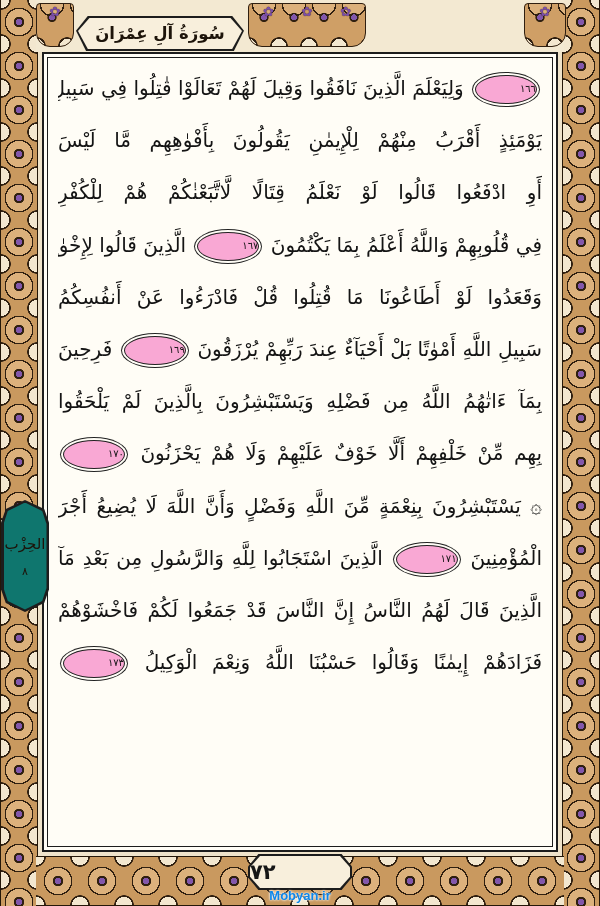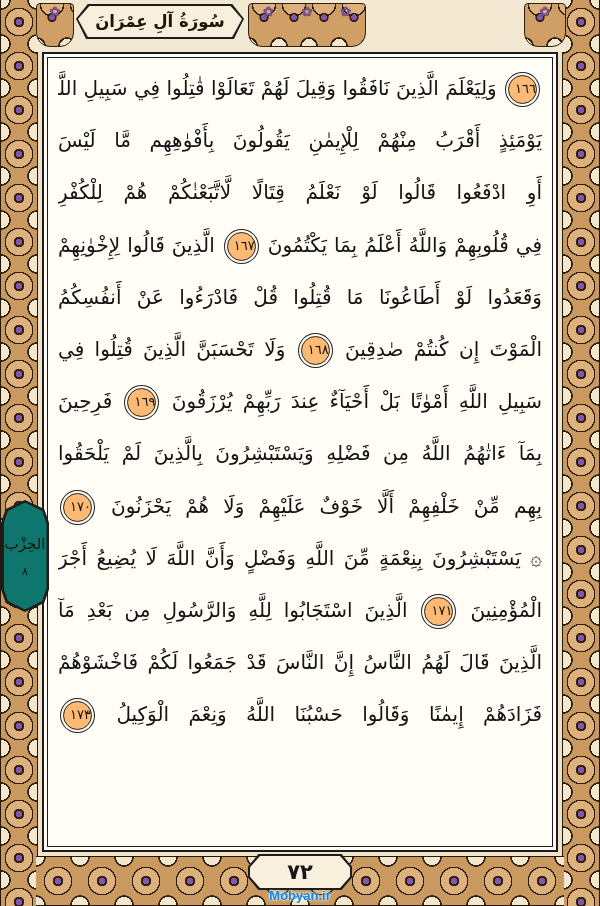--- a/index.html
+++ b/index.html
@@ -43,56 +43,56 @@
   .orn-a{left:0;width:36px;}
   .orn-b{left:212px;width:116px;}
   .orn-c{left:488px;width:40px;}
   .flower{color:#7b4fa8;font-size:13px;line-height:16px;text-shadow:0 0 1px #2f1f10;}
 
   .cartouche{position:absolute;background:#1c1c1c;
     clip-path:polygon(7% 0,93% 0,100% 42%,94% 100%,6% 100%,0 42%);}
   .cartouche .inner{position:absolute;inset:2px;background:#f8efdc;
     clip-path:polygon(7% 0,93% 0,100% 42%,94% 100%,6% 100%,0 42%);
     display:flex;align-items:center;justify-content:center;}
-  .cart-surah{left:40px;top:4px;width:168px;height:35px;}
+  .cart-surah{left:40px;top:16px;width:168px;height:35px;}
   .cart-juz{left:332px;top:4px;width:152px;height:35px;}
   .cartouche .inner span{direction:rtl;font-size:16.5px;color:#1d140a;font-weight:bold;}
 
   
   .frame{position:absolute;left:42px;right:42px;top:52px;bottom:54px;
     background:#fffdf6;border:2.5px solid #1c1c1c;
     box-shadow:inset 0 0 0 3px #fffdf6, inset 0 0 0 4px #1c1c1c;
     padding:8px 14px 6px 14px;box-sizing:border-box;}
   .lines{direction:rtl;height:100%;}
   .line{height:52.2px;line-height:52.2px;white-space:nowrap;overflow:hidden;
     text-align:justify;text-align-last:justify;
     font-size:20px;color:#141414;}
   .ayah{display:inline-block;width:27px;height:27px;line-height:26px;margin:0 5px;
     text-align:center;vertical-align:middle;direction:rtl;
-    background:#fdba74;border:1.3px solid #222;border-radius:50%;
+    background:#f9a8d4;border:1.3px solid #222;border-radius:50%;
     box-shadow:0 0 0 2px #fffdf6, 0 0 0 3px #222;
-    font-size:13px;white-space:normal;color:#141414;}
+    font-size:10px;white-space:normal;color:#141414;padding-left:33px;}
 
   
   .hizb{position:absolute;left:1px;top:500px;width:48px;height:112px;z-index:6;
     background:#1d1d1d;
     clip-path:polygon(50% 0%,90% 8%,100% 20%,100% 80%,90% 92%,50% 100%,10% 92%,0% 80%,0% 20%,10% 8%);}
   .hizb .inner{position:absolute;inset:2.5px;background:#0f766e;
     clip-path:polygon(50% 0%,90% 8%,100% 20%,100% 80%,90% 92%,50% 100%,10% 92%,0% 80%,0% 20%,10% 8%);
     display:flex;flex-direction:column;align-items:center;justify-content:center;gap:12px;}
   .hizb-label{font-size:15px;color:#1d140a;direction:rtl;}
   .hizb-num{font-size:11px;color:#1d140a;}
 
   
   .pagenum{position:absolute;left:50%;bottom:16px;transform:translateX(-50%);
     width:104px;height:36px;background:#1c1c1c;z-index:3;
     clip-path:polygon(10% 0,90% 0,100% 35%,100% 65%,90% 100%,10% 100%,0 65%,0 35%);}
   .pagenum .inner{position:absolute;inset:2px;background:#f8efdc;
     clip-path:polygon(10% 0,90% 0,100% 35%,100% 65%,90% 100%,10% 100%,0 65%,0 35%);
-    display:flex;align-items:center;justify-content:center;}
+    display:flex;align-items:center;justify-content:flex-start;}
   .pagenum span{font-size:21px;font-weight:bold;color:#161616;}
   .watermark{position:absolute;left:50%;bottom:3px;transform:translateX(-50%);
     z-index:5;color:#0c86ea;font-weight:bold;font-size:13px;
     font-family:"Liberation Sans",sans-serif;
     text-shadow:0 0 2px #fff,0 0 3px #fff;}
 </style>
 </head>
 <body>
 
 <div class="page">
@@ -120,21 +120,20 @@
     </div>
   </div>
 
   <div class="frame">
     <div class="lines">
         <div class="line"><span class="ayah">١٦٦</span> <span class="t">وَلِيَعْلَمَ الَّذِينَ نَافَقُوا وَقِيلَ لَهُمْ تَعَالَوْا قٰتِلُوا فِي سَبِيلِ اللَّهِ</span> </div>
         <div class="line"><span class="t">يَوْمَئِذٍ أَقْرَبُ مِنْهُمْ لِلْإِيمٰنِ يَقُولُونَ بِأَفْوٰهِهِم مَّا لَيْسَ</span> </div>
         <div class="line"><span class="t">أَوِ ادْفَعُوا قَالُوا لَوْ نَعْلَمُ قِتَالًا لَّاتَّبَعْنٰكُمْ هُمْ لِلْكُفْرِ</span> </div>
         <div class="line"><span class="t">فِي قُلُوبِهِمْ وَاللَّهُ أَعْلَمُ بِمَا يَكْتُمُونَ</span> <span class="ayah">١٦٧</span> <span class="t">الَّذِينَ قَالُوا لِإِخْوٰنِهِمْ</span> </div>
         <div class="line"><span class="t">وَقَعَدُوا لَوْ أَطَاعُونَا مَا قُتِلُوا قُلْ فَادْرَءُوا عَنْ أَنفُسِكُمُ</span> </div>
-        <div class="line"><span class="t">الْمَوْتَ إِن كُنتُمْ صٰدِقِينَ</span> <span class="ayah">١٦٨</span> <span class="t">وَلَا تَحْسَبَنَّ الَّذِينَ قُتِلُوا فِي</span> </div>
         <div class="line"><span class="t">سَبِيلِ اللَّهِ أَمْوٰتًا بَلْ أَحْيَآءٌ عِندَ رَبِّهِمْ يُرْزَقُونَ</span> <span class="ayah">١٦٩</span> <span class="t">فَرِحِينَ</span> </div>
         <div class="line"><span class="t">بِمَآ ءَاتٰهُمُ اللَّهُ مِن فَضْلِهِ وَيَسْتَبْشِرُونَ بِالَّذِينَ لَمْ يَلْحَقُوا</span> </div>
         <div class="line"><span class="t">بِهِم مِّنْ خَلْفِهِمْ أَلَّا خَوْفٌ عَلَيْهِمْ وَلَا هُمْ يَحْزَنُونَ</span> <span class="ayah">١٧٠</span> </div>
         <div class="line"><span class="t">۞ يَسْتَبْشِرُونَ بِنِعْمَةٍ مِّنَ اللَّهِ وَفَضْلٍ وَأَنَّ اللَّهَ لَا يُضِيعُ أَجْرَ</span> </div>
         <div class="line"><span class="t">الْمُؤْمِنِينَ</span> <span class="ayah">١٧١</span> <span class="t">الَّذِينَ اسْتَجَابُوا لِلَّهِ وَالرَّسُولِ مِن بَعْدِ مَآ</span> </div>
         <div class="line"><span class="t">الَّذِينَ قَالَ لَهُمُ النَّاسُ إِنَّ النَّاسَ قَدْ جَمَعُوا لَكُمْ فَاخْشَوْهُمْ</span> </div>
         <div class="line"><span class="t">فَزَادَهُمْ إِيمٰنًا وَقَالُوا حَسْبُنَا اللَّهُ وَنِعْمَ الْوَكِيلُ</span> <span class="ayah">١٧٣</span> </div>
       </div>
   </div>
 

